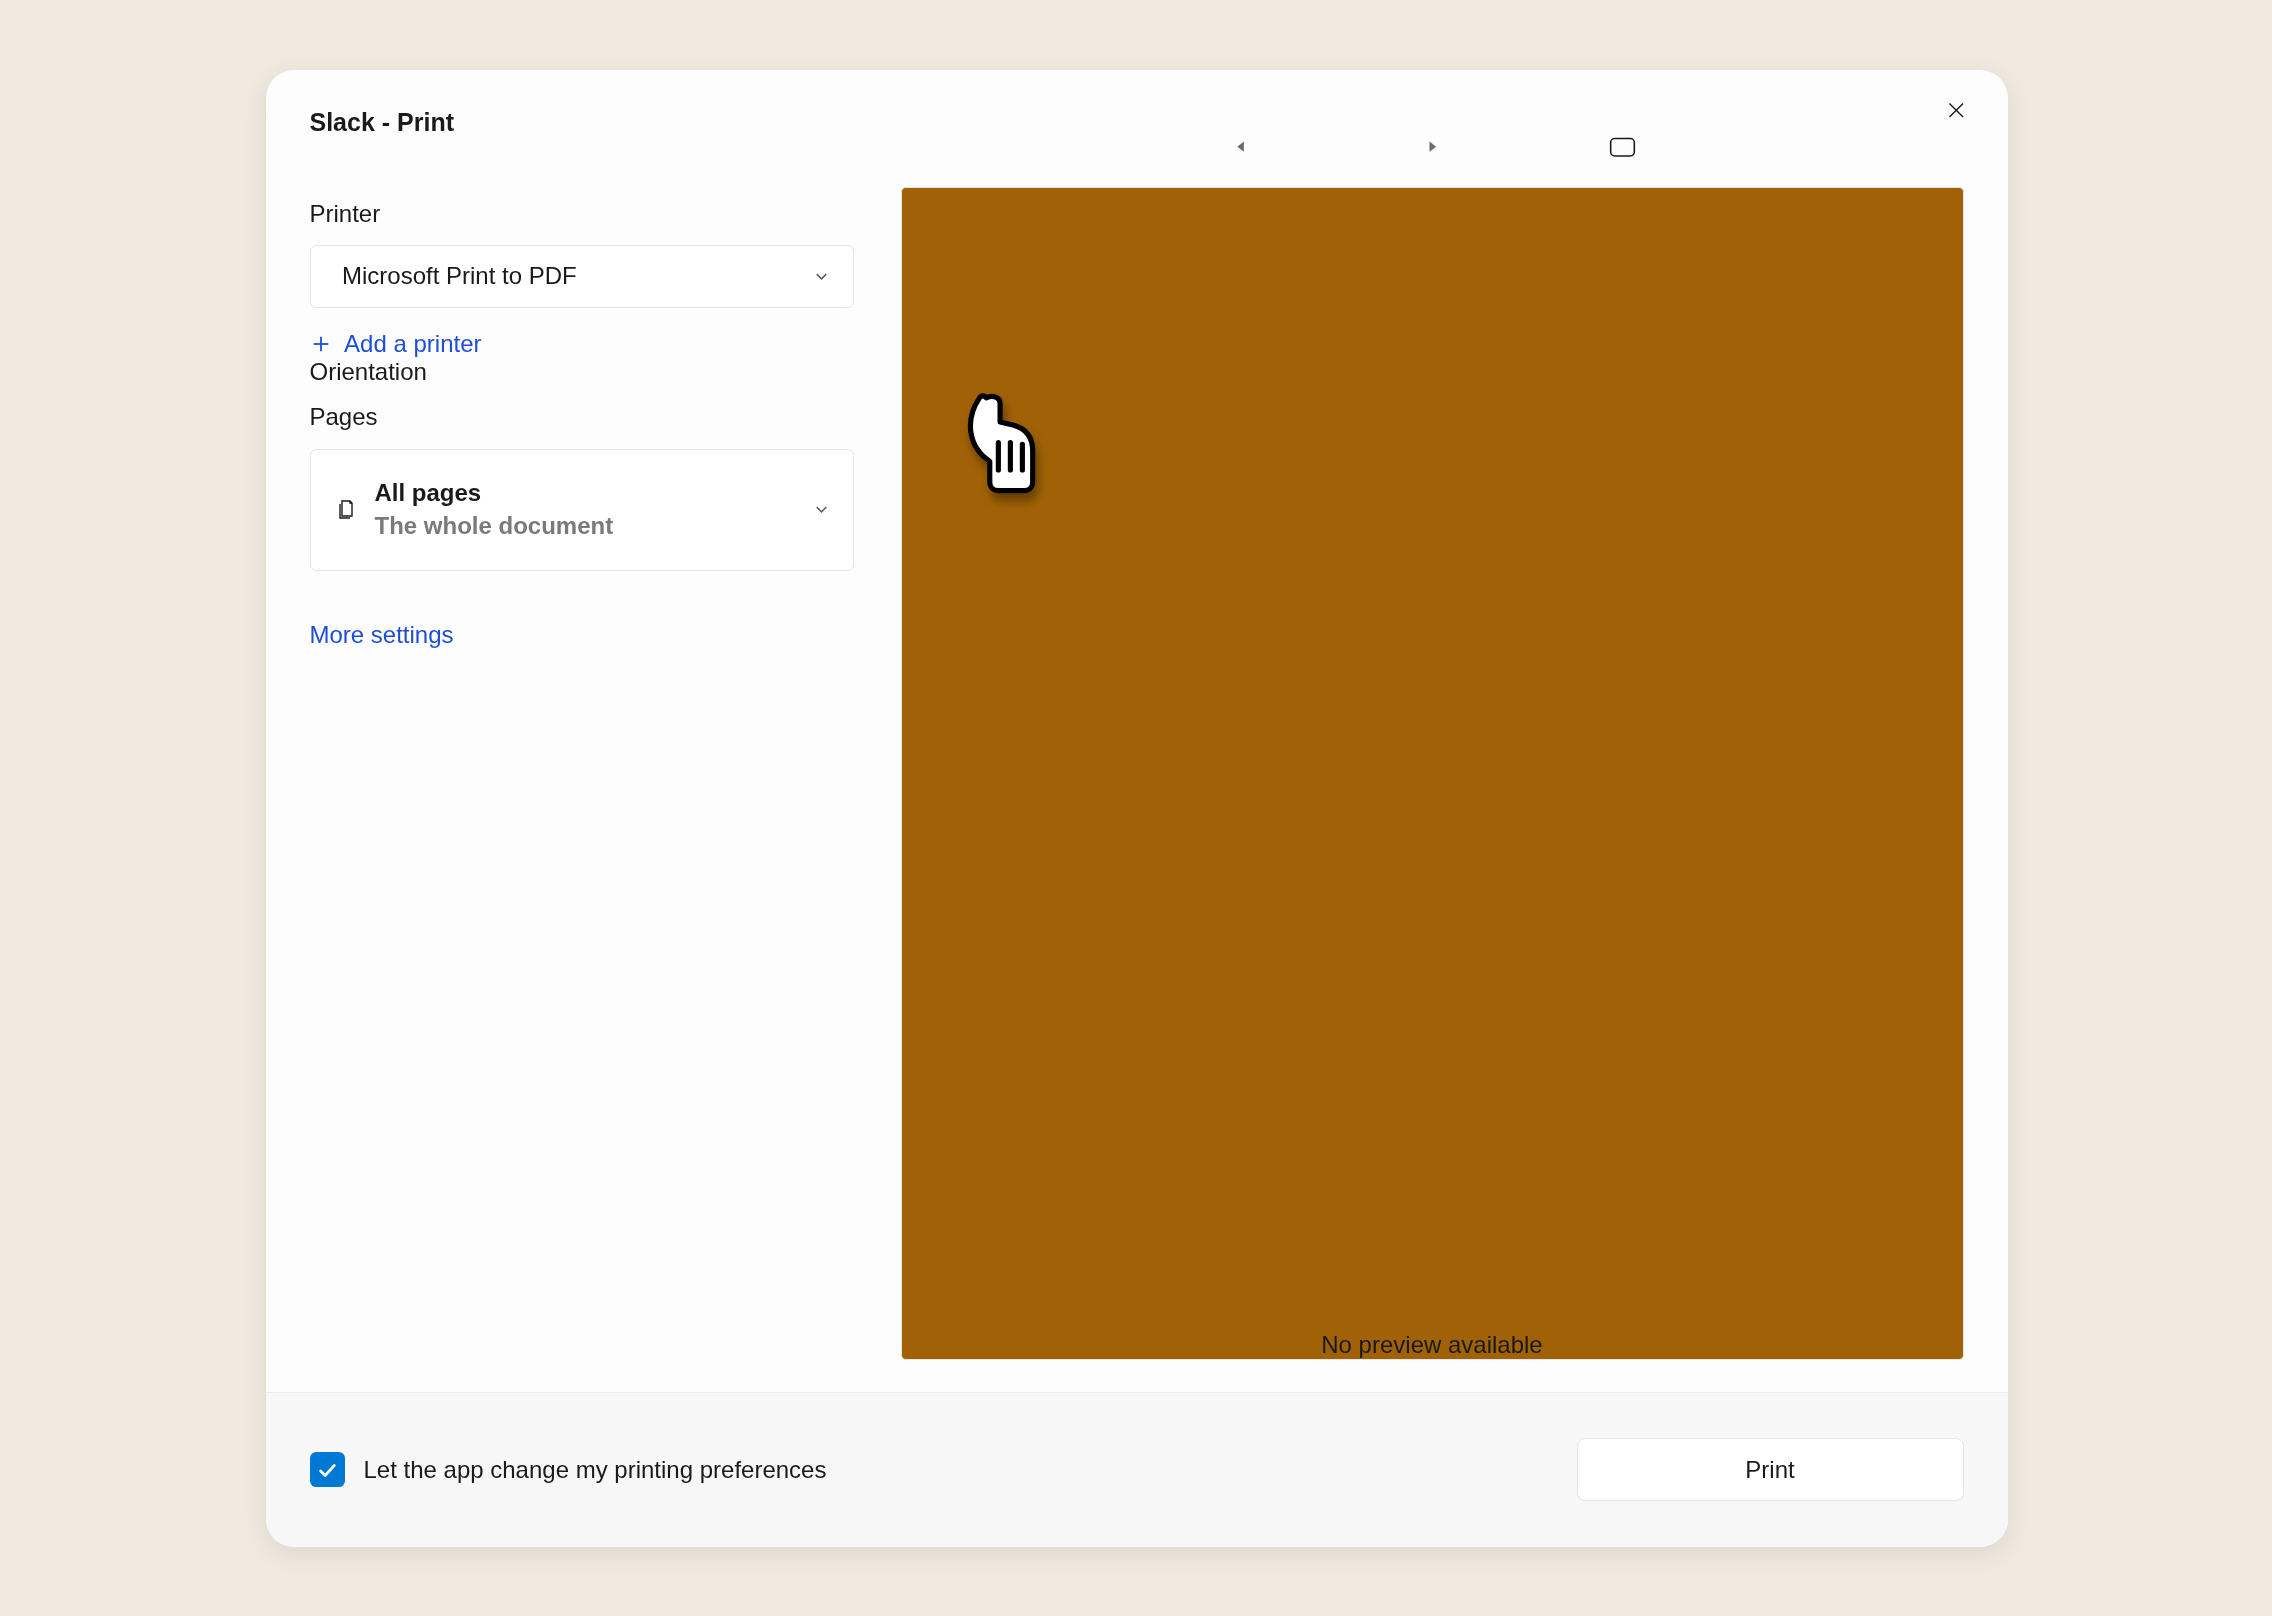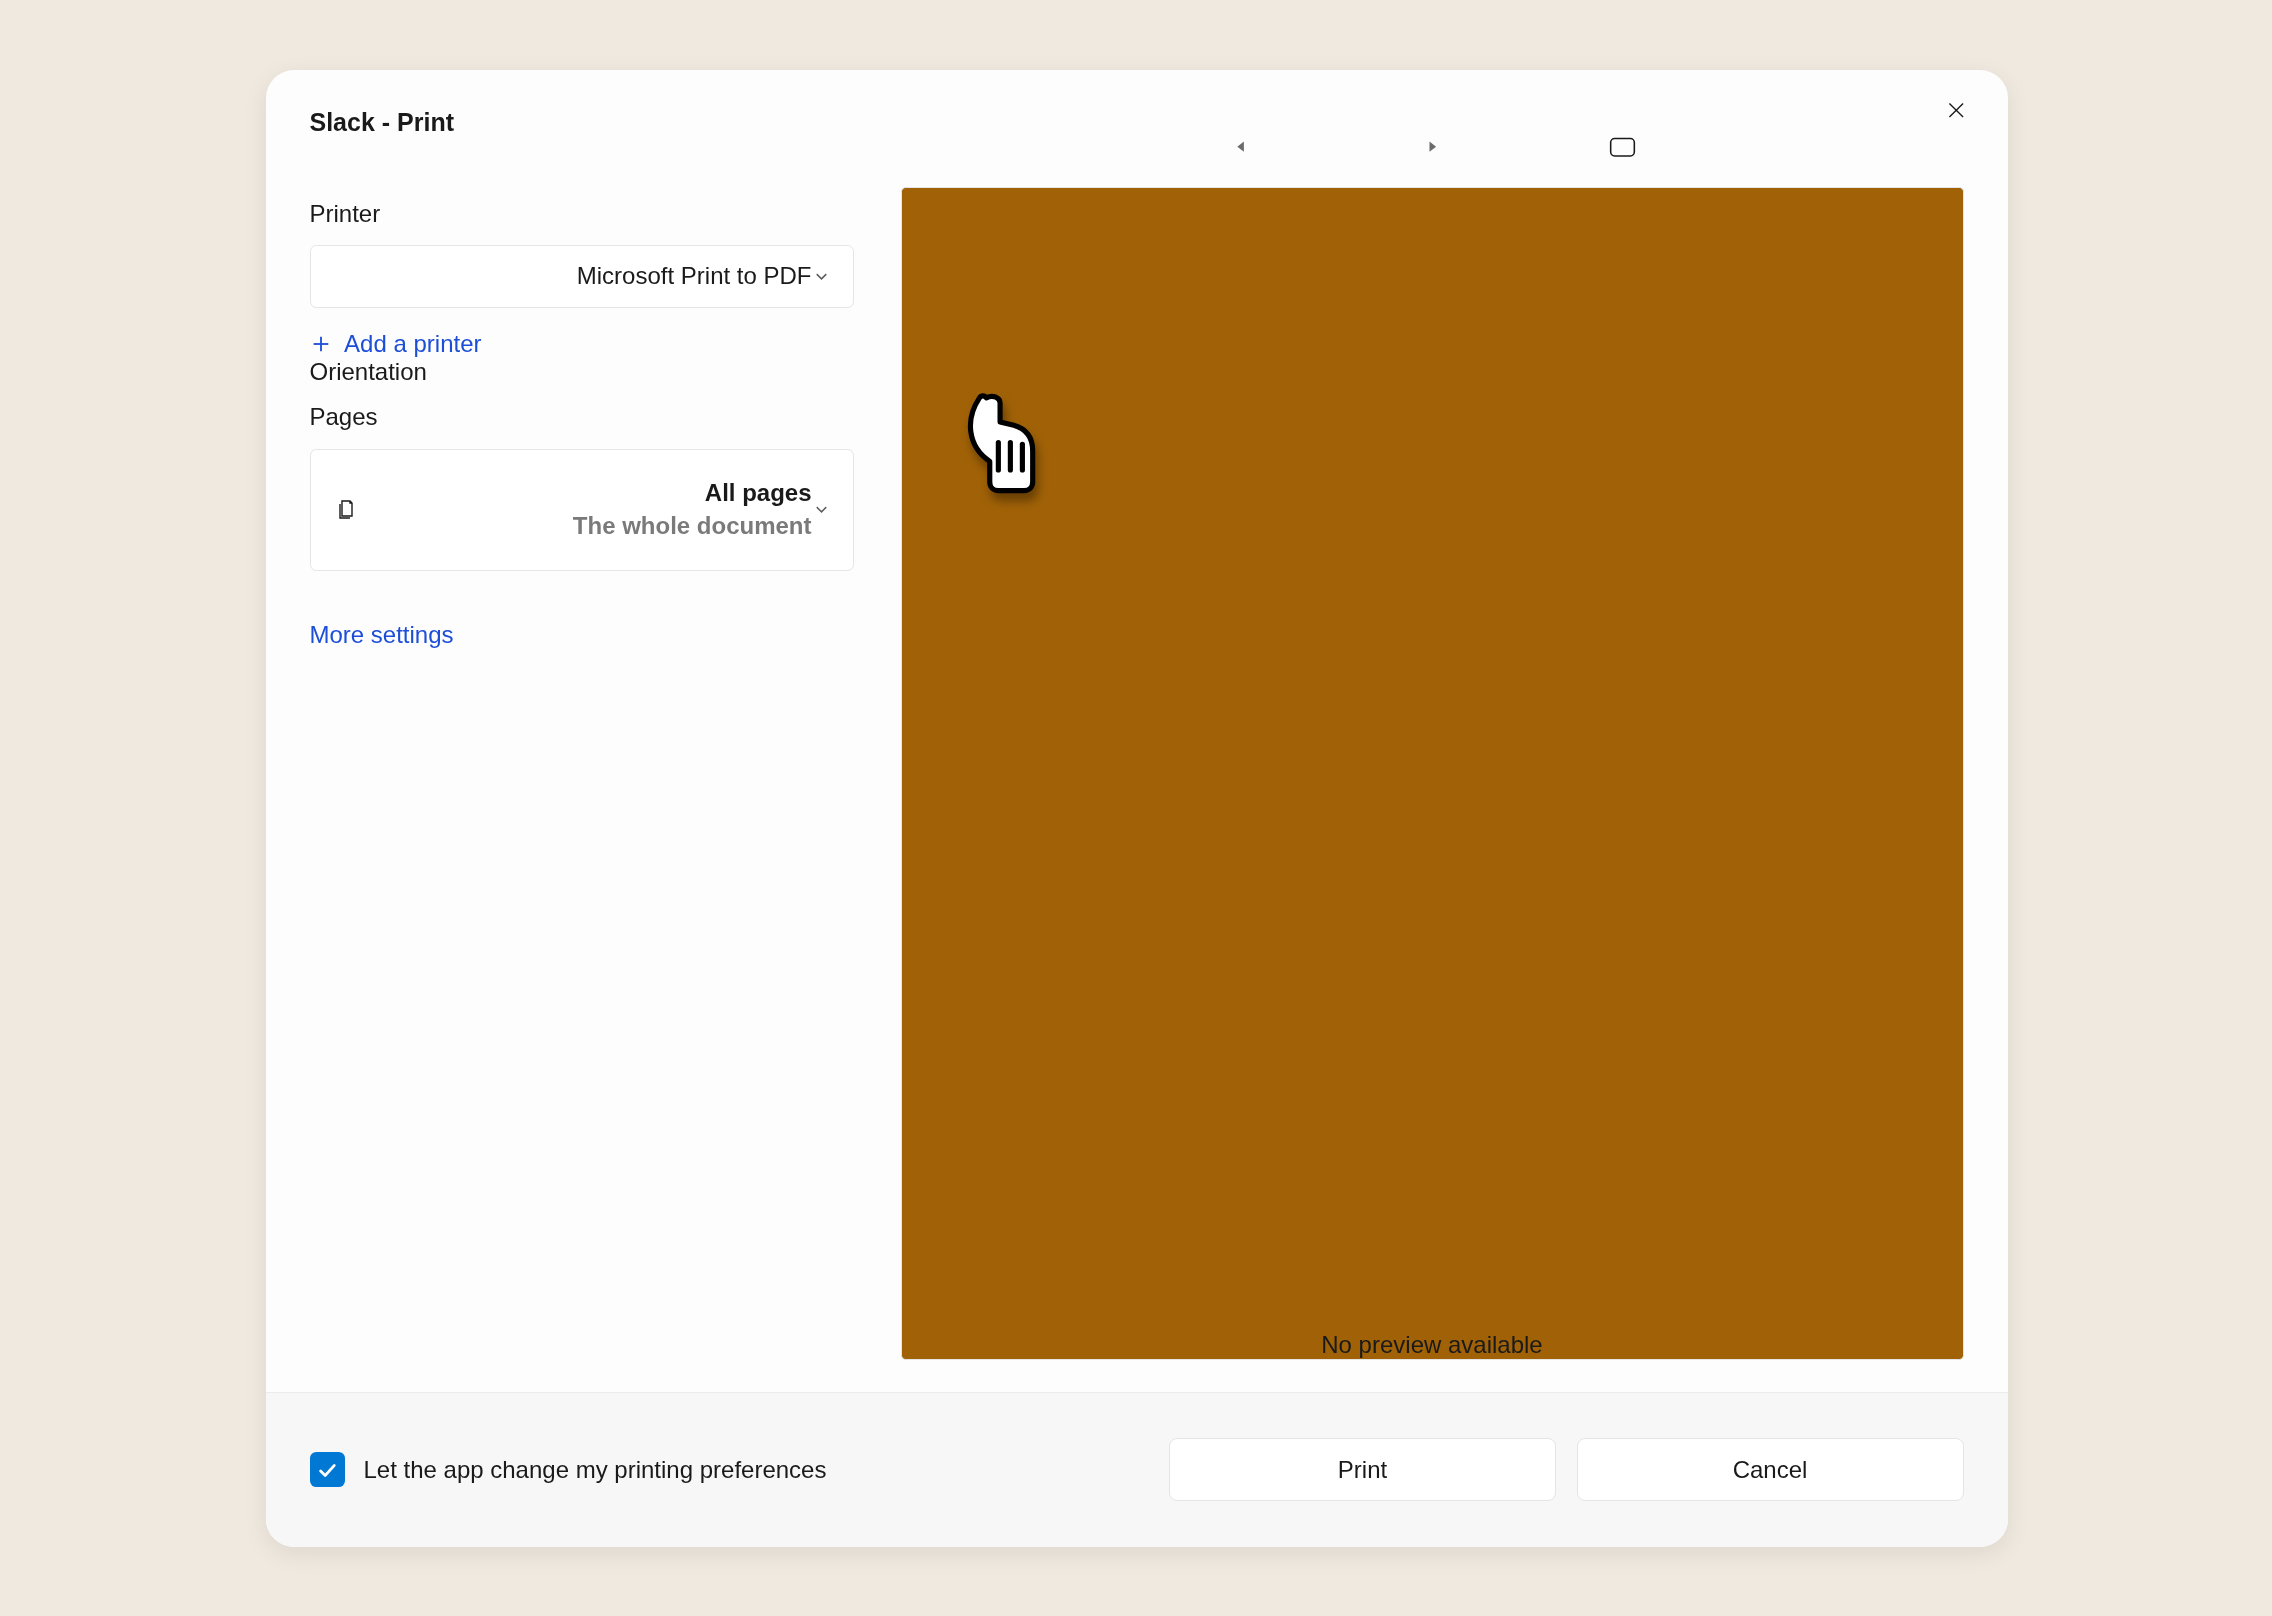--- a/index.html
+++ b/index.html
@@ -65,21 +65,20 @@
     background: #fff;
     border: 1.2px solid #e5e5e5;
     border-radius: 6.3px;
     height: 63px;
     display: flex;
     align-items: center;
     padding: 0 22px;
     cursor: pointer;
     position: relative;
     margin-bottom: 22px;
-    text-align: right;
   }
   .dropdown-text {
     font-size: 24px;
     color: #1a1a1a;
     flex: 1;
     padding-left: 9.5px;
   }
   .dropdown-icon-slot {
     width: 28px;
     display: flex;
@@ -311,21 +310,20 @@
     <div class="checkbox-row">
       <div class="checkbox">
         <svg viewBox="0 0 24 24" fill="none" stroke="#fff" stroke-width="3" stroke-linecap="round" stroke-linejoin="round">
           <polyline points="5 13 10 18 20 7"></polyline>
         </svg>
       </div>
       <span class="checkbox-label">Let the app change my printing preferences</span>
     </div>
     <div class="footer-buttons">
       <button class="btn">Print</button>
-      <button class="btn">Cancel</button>
     </div>
   </div>
 
   <div class="cursor-overlay">
     <svg viewBox="0 0 100 120">
       <path d="M30 8 C28 5 24 5 22 8 C14 20 10 34 12 48 C14 62 22 74 34 82 L34 106 C34 112 38 116 44 116 L74 116 C80 116 84 112 84 106 L84 70 C84 54 76 44 62 40 L46 36 L46 14 C46 8 38 4 30 8 Z" fill="#ffffff" stroke="#000000" stroke-width="6" stroke-linejoin="round"></path>
       <line x1="44" y1="60" x2="44" y2="92" stroke="#000" stroke-width="6" stroke-linecap="round"></line>
       <line x1="58" y1="60" x2="58" y2="92" stroke="#000" stroke-width="6" stroke-linecap="round"></line>
       <line x1="72" y1="62" x2="72" y2="92" stroke="#000" stroke-width="6" stroke-linecap="round"></line>
     </svg>

